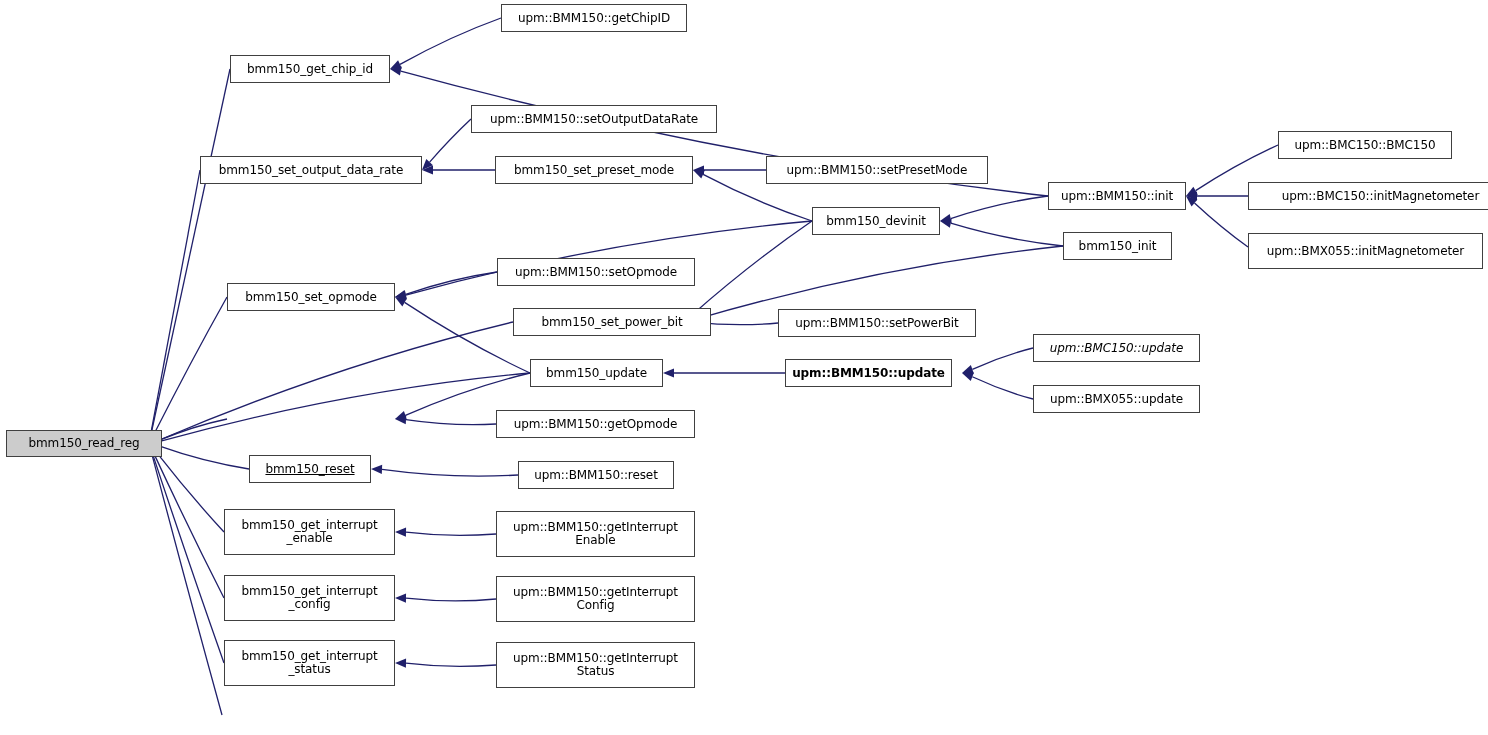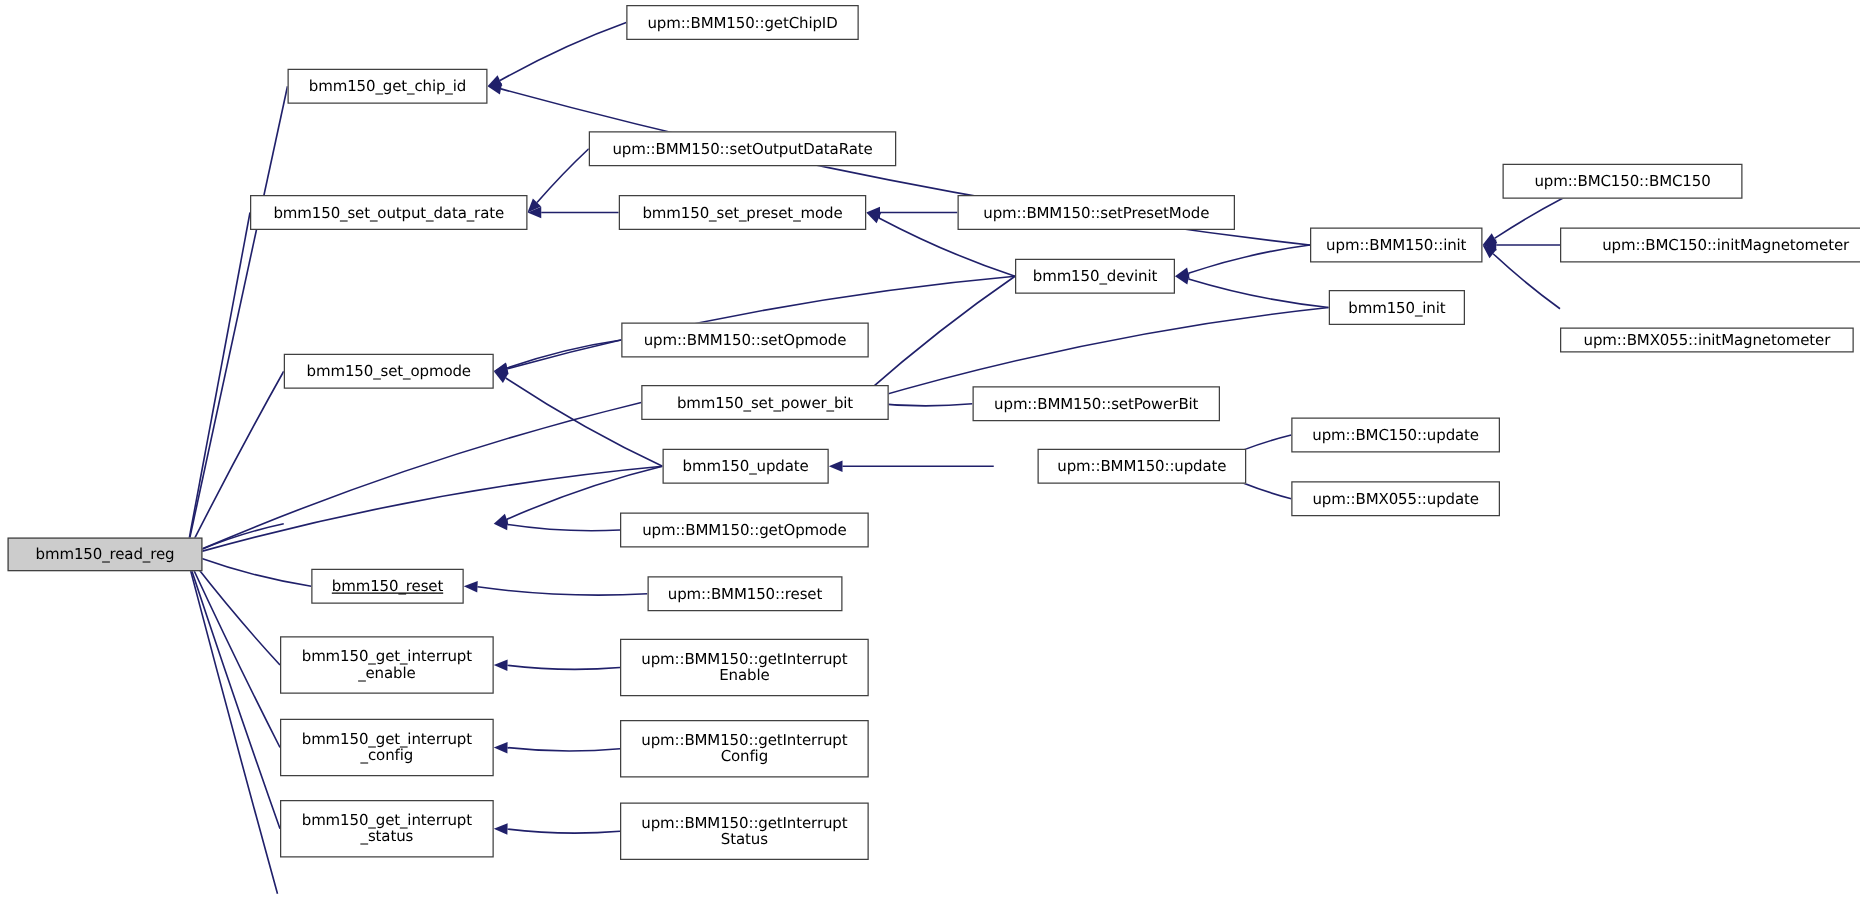--- a/index.html
+++ b/index.html
@@ -169,30 +169,30 @@
 <div class="node hl" style="left: 6px; top: 430px; width: 156px; height: 27px; border-color: rgb(64, 64, 64);">bmm150_read_reg</div>
     <div class="node" style="left: 230px; top: 55px; width: 160px; height: 28px; border-color: rgb(64, 64, 64);">bmm150_get_chip_id</div>
     <div class="node" style="left: 501px; top: 4px; width: 186px; height: 28px; border-color: rgb(64, 64, 64);">upm::BMM150::getChipID</div>
     <div class="node" style="left: 200px; top: 156px; width: 222px; height: 28px; border-color: rgb(64, 64, 64);">bmm150_set_output_data_rate</div>
     <div class="node" style="left: 471px; top: 105px; width: 246px; height: 28px; border-color: rgb(64, 64, 64);">upm::BMM150::setOutputDataRate</div>
     <div class="node" style="left: 495px; top: 156px; width: 198px; height: 28px; border-color: rgb(64, 64, 64);">bmm150_set_preset_mode</div>
     <div class="node" style="left: 766px; top: 156px; width: 222px; height: 28px; border-color: rgb(64, 64, 64);">upm::BMM150::setPresetMode</div>
     <div class="node" style="left: 812px; top: 207px; width: 128px; height: 28px; border-color: rgb(64, 64, 64);">bmm150_devinit</div>
     <div class="node" style="left: 1063px; top: 232px; width: 109px; height: 28px; border-color: rgb(64, 64, 64);">bmm150_init</div>
     <div class="node" style="left: 1048px; top: 182px; width: 138px; height: 28px; border-color: rgb(64, 64, 64);">upm::BMM150::init</div>
-    <div class="node" style="left: 1202px; top: 131px; width: 192px; height: 28px; border-color: rgb(64, 64, 64);">upm::BMC150::BMC150</div>
+    <div class="node" style="left: 1278px; top: 131px; width: 174px; height: 28px; border-color: rgb(64, 64, 64);">upm::BMC150::BMC150</div>
     <div class="node" style="left: 1248px; top: 182px; width: 265px; height: 28px; border-color: rgb(64, 64, 64);">upm::BMC150::initMagnetometer</div>
-    <div class="node" style="left: 1248px; top: 233px; width: 235px; height: 20px; border-color: rgb(64, 64, 64); margin-top: 29px;">upm::BMX055::initMagnetometer</div>
+    <div class="node" style="left: 1248px; top: 233px; width: 235px; height: 36px; border-color: rgb(64, 64, 64);">upm::BMX055::initMagnetometer</div>
     <div class="node" style="left: 227px; top: 283px; width: 168px; height: 28px; border-color: rgb(64, 64, 64);">bmm150_set_opmode</div>
     <div class="node" style="left: 497px; top: 258px; width: 198px; height: 28px; border-color: rgb(64, 64, 64);">upm::BMM150::setOpmode</div>
     <div class="node" style="left: 513px; top: 308px; width: 198px; height: 28px; border-color: rgb(64, 64, 64);">bmm150_set_power_bit</div>
     <div class="node" style="left: 778px; top: 309px; width: 198px; height: 28px; border-color: rgb(64, 64, 64);">upm::BMM150::setPowerBit</div>
     <div class="node" style="left: 530px; top: 359px; width: 133px; height: 28px; border-color: rgb(64, 64, 64);">bmm150_update</div>
-    <div class="node" style="left: 830px; top: 359px; width: 167px; height: 28px; border-color: rgb(64, 64, 64);">upm::BMM150::update</div>
-    <div class="node" style="left: 1033px; top: 334px; width: 167px; height: 28px; border-color: rgb(64, 64, 64);">upm::BMC150::update</div>
+    <div class="node" style="left: 785px; top: 359px; width: 167px; height: 28px; border-color: rgb(64, 64, 64); font-weight: bold;">upm::BMM150::update</div>
+    <div class="node" style="left: 1033px; top: 334px; width: 167px; height: 28px; border-color: rgb(64, 64, 64); font-style: italic;">upm::BMC150::update</div>
     <div class="node" style="left: 1033px; top: 385px; width: 167px; height: 28px; border-color: rgb(64, 64, 64);">upm::BMX055::update</div>
     <div class="node" style="left: 496px; top: 410px; width: 199px; height: 28px; border-color: rgb(64, 64, 64);">upm::BMM150::getOpmode</div>
     <div class="node" style="left: 249px; top: 455px; width: 122px; height: 28px; border-color: rgb(64, 64, 64); text-decoration: underline;">bmm150_reset</div>
     <div class="node" style="left: 518px; top: 461px; width: 156px; height: 28px; border-color: rgb(64, 64, 64);">upm::BMM150::reset</div>
     <div class="node" style="left: 224px; top: 509px; width: 171px; height: 46px; border-color: rgb(64, 64, 64);">bmm150_get_interrupt
 _enable</div>
     <div class="node" style="left: 496px; top: 511px; width: 199px; height: 46px; border-color: rgb(64, 64, 64);">upm::BMM150::getInterrupt
 Enable</div>
     <div class="node" style="left: 224px; top: 575px; width: 171px; height: 46px; border-color: rgb(64, 64, 64);">bmm150_get_interrupt
 _config</div>

